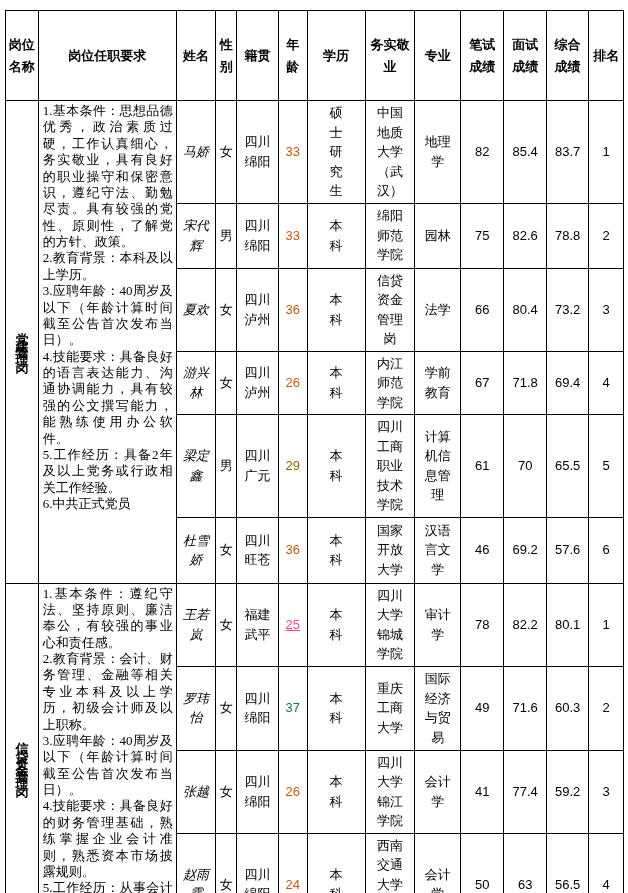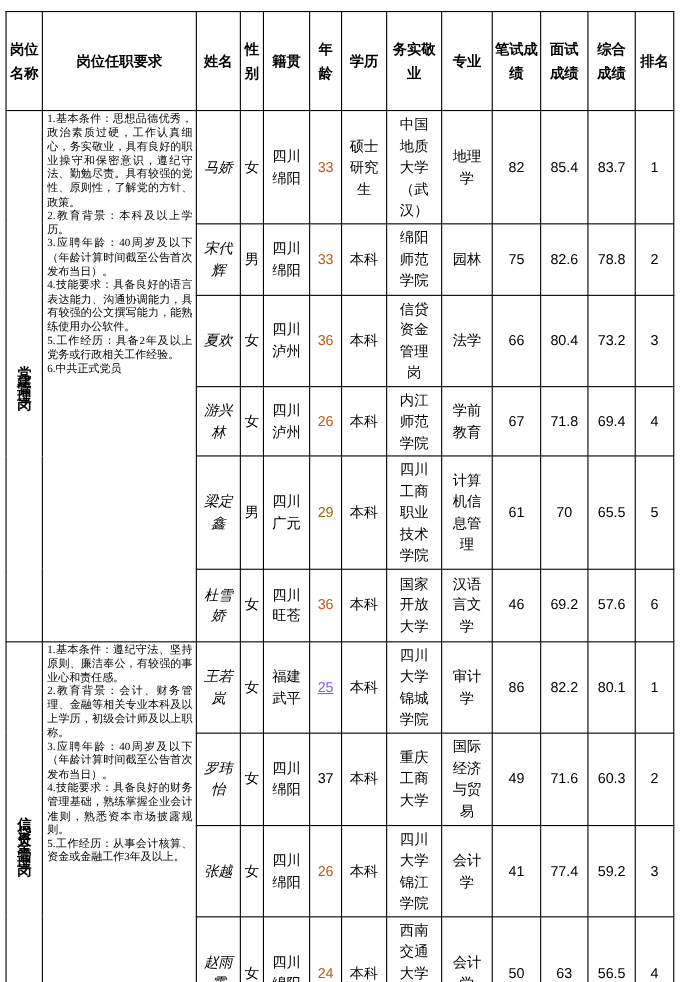--- a/index.html
+++ b/index.html
@@ -32,21 +32,21 @@
   td{
     font-size:13px;
     line-height:1.5;
     text-align:center;
     vertical-align:middle;
   }
   td.c-name{padding:0 6px;font-style:italic;}
   td.c-gender{padding:2px 1px;}
   td.c-origin{padding:2px 5px;}
   td.c-age{padding:4px 1px;}
-  td.c-education{padding:2px 5px;font-family:Liberation Serif, serif;}
+  td.c-education{padding:2px 22px;font-family:Liberation Serif, serif;}
   td.c-school{padding:2px 8px;}
   td.c-major{padding:2px 8px;}
   td.c-written_score,td.c-interview_score,td.c-overall_score,td.c-rank{padding:2px 1px;}
   td.pos-cell{
     vertical-align:middle;
     padding:0;
   }
   .vert{
     display:inline-block;
     writing-mode:vertical-lr;
@@ -55,21 +55,21 @@
     font-size:13px;
     letter-spacing:7px;
   }
   td.req-cell{
     vertical-align:top;
     text-align:justify;
     padding:2px 3px 2px 4px;
   }
   .req-text{
     font-family:"Liberation Serif", serif;
-    font-size:10px;
+    font-size:13px;
     line-height:1.26;
     white-space:pre-line;
   }
 </style>
 </head>
 <body>
 
 <table>
   <colgroup>
     <col style="width:33px">
@@ -198,34 +198,34 @@
         <td class="req-cell" rowspan="4">
           <div class="req-text">1.基本条件：遵纪守法、坚持原则、廉洁奉公，有较强的事业心和责任感。
 2.教育背景：会计、财务管理、金融等相关专业本科及以上学历，初级会计师及以上职称。
 3.应聘年龄：40周岁及以下（年龄计算时间截至公告首次发布当日）。
 4.技能要求：具备良好的财务管理基础，熟练掌握企业会计准则，熟悉资本市场披露规则。
 5.工作经历：从事会计核算、资金或金融工作3年及以上。</div>
         </td>
         <td class="c-name">王若岚</td>
         <td class="c-gender">女</td>
         <td class="c-origin">福建武平</td>
-        <td class="c-age" style="color: #8b5cf6; text-decoration: underline;">25</td>
+        <td class="c-age" style="color: #ec4899; text-decoration: underline;">25</td>
         <td class="c-education">本科</td>
         <td class="c-school">四川大学锦城学院</td>
         <td class="c-major">审计学</td>
-        <td class="c-written_score">86</td>
+        <td class="c-written_score">78</td>
         <td class="c-interview_score">82.2</td>
         <td class="c-overall_score">80.1</td>
         <td class="c-rank">1</td>
       </tr>
       <tr style="height: 84px;">
         <td class="c-name">罗玮怡</td>
         <td class="c-gender">女</td>
         <td class="c-origin">四川绵阳</td>
-        <td class="c-age" style="color: #000000; margin-top: 38px;">37</td>
+        <td class="c-age" style="color: #15803d; margin-top: 38px;">37</td>
         <td class="c-education">本科</td>
         <td class="c-school">重庆工商大学</td>
         <td class="c-major">国际经济与贸易</td>
         <td class="c-written_score">49</td>
         <td class="c-interview_score">71.6</td>
         <td class="c-overall_score">60.3</td>
         <td class="c-rank">2</td>
       </tr>
       <tr style="height: 78px;">
         <td class="c-name">张越</td>

